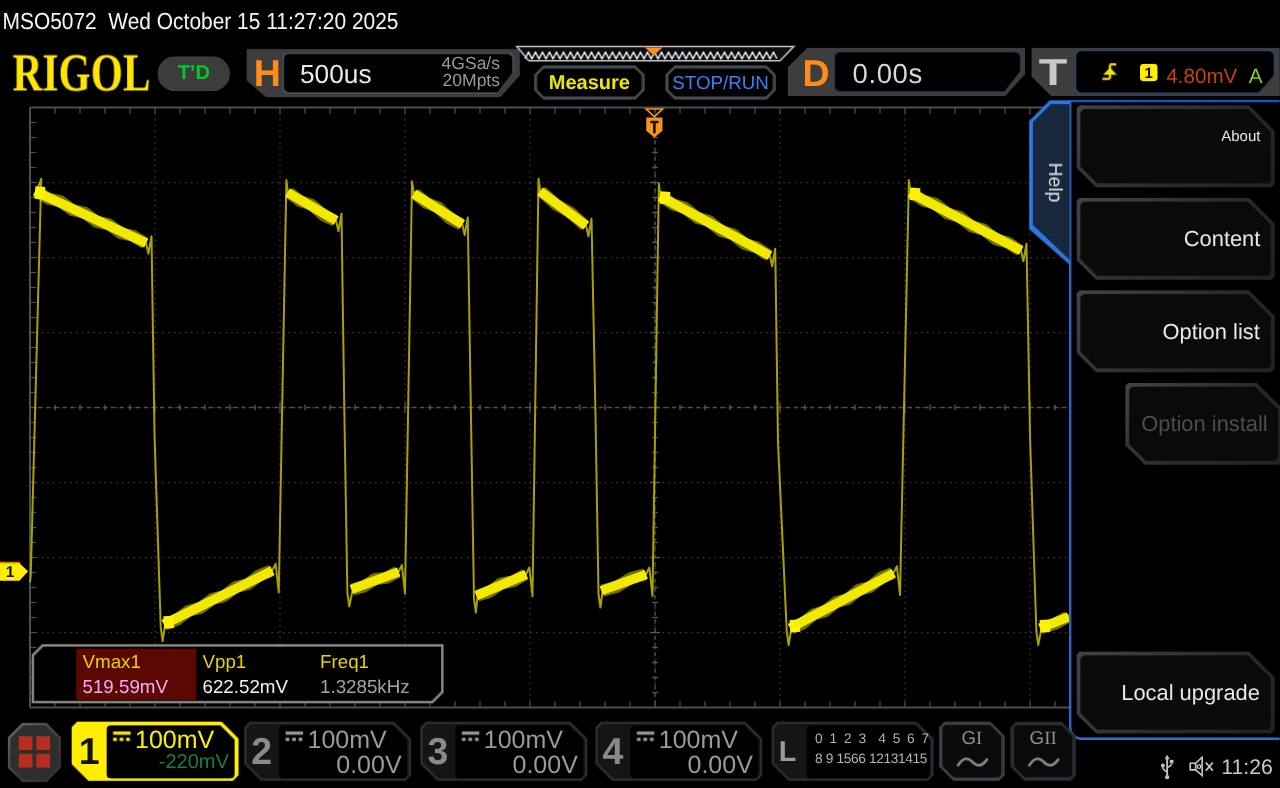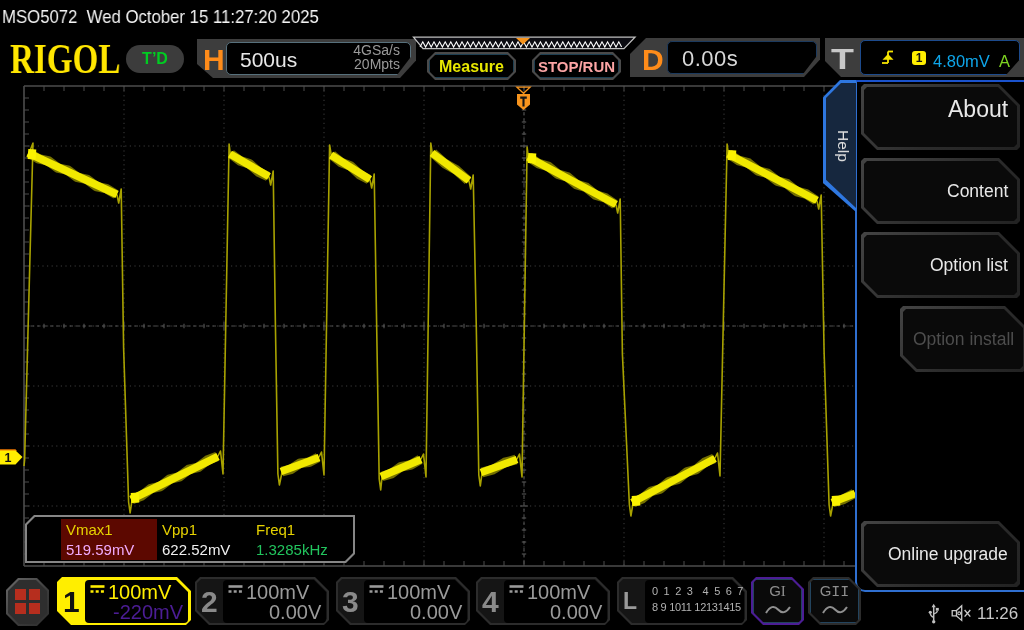--- a/index.html
+++ b/index.html
@@ -22,39 +22,39 @@
 <svg class="a" style="left:410px;top:36px" width="236" height="16" viewBox="0 0 236 16">
   <path d="M3.5 1.2 L225 1.2 L214 12.6 L13 12.6 Z" fill="#0c0c12" stroke="#c0c0c0" stroke-width="1.3"></path>
   <path d="M10.0 11L12.8 5.8 L15.6 11L18.4 5.8 L21.2 11L24.0 5.8 L26.8 11L29.6 5.8 L32.4 11L35.2 5.8 L38.0 11L40.8 5.8 L43.6 11L46.4 5.8 L49.2 11L52.0 5.8 L54.8 11L57.6 5.8 L60.4 11L63.2 5.8 L66.0 11L68.8 5.8 L71.6 11L74.4 5.8 L77.2 11L80.0 5.8 L82.8 11L85.6 5.8 L88.4 11L91.2 5.8 L94.0 11L96.8 5.8 L99.6 11L102.4 5.8 L105.2 11L108.0 5.8 L110.8 11L113.6 5.8 L116.4 11L119.2 5.8 L122.0 11L124.8 5.8 L127.6 11L130.4 5.8 L133.2 11L136.0 5.8 L138.8 11L141.6 5.8 L144.4 11L147.2 5.8 L150.0 11L152.8 5.8 L155.6 11L158.4 5.8 L161.2 11L164.0 5.8 L166.8 11L169.6 5.8 L172.4 11L175.2 5.8 L178.0 11L180.8 5.8 L183.6 11L186.4 5.8 L189.2 11L192.0 5.8 L194.8 11L197.6 5.8 L200.4 11L203.2 5.8 L206.0 11L208.8 5.8 L211.6 11" stroke="#fff" stroke-width="1.1" fill="none"></path>
   <polygon points="106,2 120,2 113,8.5" fill="#f7941d"></polygon>
 </svg>
 
 <div class="a" style="left:427px;top:52px;width:89px;height:28px;background:#4a4a4a;clip-path:polygon(8px 0,calc(100% - 8px) 0,100% 8px,100% calc(100% - 8px),calc(100% - 8px) 100%,8px 100%,0 calc(100% - 8px),0 8px)">
   <div class="a" style="left:2px;top:2px;right:2px;bottom:2px;background:#000;border:1.5px solid #1d3f52;clip-path:polygon(7px 0,calc(100% - 7px) 0,100% 7px,100% calc(100% - 7px),calc(100% - 7px) 100%,7px 100%,0 calc(100% - 7px),0 7px);text-align:center;line-height:24px;font-size:16px;font-weight:bold;color:#e8e800">Measure</div>
 </div>
 <div class="a" style="left:532px;top:52px;width:89px;height:28px;background:#4a4a4a;clip-path:polygon(8px 0,calc(100% - 8px) 0,100% 8px,100% calc(100% - 8px),calc(100% - 8px) 100%,8px 100%,0 calc(100% - 8px),0 8px)">
-  <div class="a" style="left:2px;top:2px;right:2px;bottom:2px;background:#000;border:1.5px solid #1d3f52;clip-path:polygon(7px 0,calc(100% - 7px) 0,100% 7px,100% calc(100% - 7px),calc(100% - 7px) 100%,7px 100%,0 calc(100% - 7px),0 7px);text-align:center;line-height:24px;font-size:15px;font-weight:bold;color:#fca5a5">STOP/RUN</div>
+  <div class="a" style="left:2px;top:2px;right:2px;bottom:2px;background:#000;border:1.5px solid #1d3f52;clip-path:polygon(7px 0,calc(100% - 7px) 0,100% 7px,100% calc(100% - 7px),calc(100% - 7px) 100%,7px 100%,0 calc(100% - 7px),0 7px);text-align:center;line-height:24px;font-size:15px;font-weight:normal;color:#3b82f6">STOP/RUN</div>
 </div>
 
 <div class="a" style="left:630px;top:38px;width:190px;height:39px;background:#3d3d3d;clip-path:polygon(16px 0,100% 0,100% 55%,calc(100% - 16px) 100%,0 100%,0 16px)"></div>
 <div class="a" style="left:642px;top:43px;font-size:30px;font-weight:bold;color:#ff8c1a">D</div>
 <div class="a" style="left:667px;top:41px;width:150px;height:33px;background:#000;border:1.5px solid #1c3a5e;border-radius:5px;clip-path:polygon(0 0,100% 0,100% 45%,calc(100% - 14px) 100%,0 100%)"></div>
 <div class="a" style="left:682px;top:46px;font-size:22px;color:#d8d8d8;letter-spacing:0.5px">0.00s</div>
 
 <div class="a" style="left:825px;top:38px;width:199px;height:39px;background:#3d3d3d;clip-path:polygon(0 0,100% 0,100% 100%,16px 100%,0 calc(100% - 16px))"></div>
 <div class="a" style="left:831px;top:42px;font-size:30px;font-weight:bold;color:#c8c8c8;transform:scaleX(1.25);transform-origin:top left">T</div>
 <div class="a" style="left:860px;top:40px;width:160px;height:35px;background:#000;border:1.8px solid #1c4a8c;border-radius:5px;clip-path:polygon(0 0,100% 0,100% 55%,calc(100% - 14px) 100%,0 100%)"></div>
 <svg class="a" style="left:881px;top:49px" width="14" height="16" viewBox="0 0 14 16">
   <path d="M7 2.5 L12 2.5" stroke="#f5e400" stroke-width="1.8" fill="none"></path>
   <path d="M7 2.5 L7 14" stroke="#f5e400" stroke-width="1.8" fill="none"></path>
   <polygon points="7,5 1.5,10.8 12.5,10.8" fill="#f5e400"></polygon>
   <path d="M1 14 L7 14" stroke="#f5e400" stroke-width="1.8"></path>
 </svg>
 <div class="a" style="left:912px;top:51px;width:14px;height:14px;background:#ffee00;border-radius:3px;text-align:center;line-height:14px;font-size:12px;font-weight:bold;color:#111">1</div>
-<div class="a" style="left:933px;top:51.5px;font-size:16.5px;color:#0ea5e9">4.80mV</div>
+<div class="a" style="left:933px;top:51.5px;font-size:16.5px;color:#c2410c">4.80mV</div>
 <div class="a" style="left:999px;top:51.5px;font-size:16.5px;color:#7ed321">A</div>
 
 <svg class="a" style="left:0;top:80px" width="860" height="500" viewBox="0 0 860 500">
 <line x1="124" y1="6" x2="124" y2="486" stroke="#3d3d3d" stroke-width="1" stroke-dasharray="1.2 3.4"></line>
 <line x1="224" y1="6" x2="224" y2="486" stroke="#3d3d3d" stroke-width="1" stroke-dasharray="1.2 3.4"></line>
 <line x1="324" y1="6" x2="324" y2="486" stroke="#3d3d3d" stroke-width="1" stroke-dasharray="1.2 3.4"></line>
 <line x1="424" y1="6" x2="424" y2="486" stroke="#3d3d3d" stroke-width="1" stroke-dasharray="1.2 3.4"></line>
 <line x1="524" y1="6" x2="524" y2="486" stroke="#3d3d3d" stroke-width="1" stroke-dasharray="1.2 3.4"></line>
 <line x1="624" y1="6" x2="624" y2="486" stroke="#3d3d3d" stroke-width="1" stroke-dasharray="1.2 3.4"></line>
 <line x1="724" y1="6" x2="724" y2="486" stroke="#3d3d3d" stroke-width="1" stroke-dasharray="1.2 3.4"></line>
@@ -316,67 +316,67 @@
 
 <div class="a" style="left:25px;top:515px;width:330px;height:48px;background:#868686;clip-path:polygon(9px 0,100% 0,100% calc(100% - 9px),calc(100% - 9px) 100%,0 100%,0 9px)">
   <div class="a" style="left:2px;top:2px;right:2px;bottom:2px;background:#000;clip-path:polygon(8px 0,100% 0,100% calc(100% - 8px),calc(100% - 8px) 100%,0 100%,0 8px)"></div>
 </div>
 <div class="a" style="left:61px;top:519px;width:96px;height:41px;background:#5c0800"></div>
 <div class="a" style="left:66px;top:521px;font-size:15px;color:#e6d200">Vmax1</div>
 <div class="a" style="left:66px;top:541px;font-size:15px;color:#f0abfc">519.59mV</div>
 <div class="a" style="left:162px;top:521px;font-size:15px;color:#e6d200">Vpp1</div>
 <div class="a" style="left:162px;top:541px;font-size:15px;color:#f0f0f0">622.52mV</div>
 <div class="a" style="left:256px;top:521px;font-size:15px;color:#e6d200">Freq1</div>
-<div class="a" style="left:256px;top:541px;font-size:15px;color:#22c55e">1.3285kHz</div>
+<div class="a" style="left:256px;top:541px;font-size:15px;color:#a3a3a3">1.3285kHz</div>
 
 <div class="a" style="left:855px;top:80px;width:169px;height:512px;background:#000;border-left:2.5px solid #2f6fd0;border-top:2px solid #1a52cc;border-bottom:2.5px solid #2f6fd0;border-bottom-left-radius:10px"></div>
 
 <div class="a" style="left:823px;top:80px;width:33px;height:132px;background:#2e77e0;clip-path:polygon(17px 0,100% 0,100% 100%,0 78%,0 13%)">
   <div class="a" style="left:2.5px;top:2.5px;right:0;bottom:4px;background:#16273e;clip-path:polygon(15px 0,100% 0,100% 100%,0 77%,0 12%)"></div>
 </div>
 <div class="a" style="left:823px;top:80px;width:33px;height:132px">
       <span style="position:absolute;left:20px;top:66px;transform:translate(-50%,-50%) rotate(90deg);white-space:nowrap;color:#e0e0e0;font-size:15.5px">Help</span>
     </div>
 <div class="a" style="left:861px;top:84px;width:159px;height:66px;background:linear-gradient(135deg,#444 0%,#2c2c2c 55%,#222 100%);clip-path:polygon(3px 0,calc(100% - 21px) 0,100% 21px,100% calc(100% - 3px),calc(100% - 3px) 100%,16px 100%,0 calc(100% - 16px),0 3px)">
   <div class="a" style="left:3px;top:3px;right:3px;bottom:3px;background:#0a0a0a;clip-path:polygon(3px 0,calc(100% - 19px) 0,100% 19px,100% calc(100% - 3px),calc(100% - 3px) 100%,14px 100%,0 calc(100% - 14px),0 3px)"></div>
-  <div class="a" style="right:12px;top:0;bottom:16px;display:flex;align-items:center;font-size:23px;color:#e8e8e8">About</div>
+  <div class="a" style="right:12px;top:0;bottom:16px;display:flex;align-items:center;font-size:12px;color:#e8e8e8">About</div>
 </div>
 <div class="a" style="left:861px;top:158px;width:159px;height:66px;background:linear-gradient(135deg,#444 0%,#2c2c2c 55%,#222 100%);clip-path:polygon(3px 0,calc(100% - 21px) 0,100% 21px,100% calc(100% - 3px),calc(100% - 3px) 100%,16px 100%,0 calc(100% - 16px),0 3px)">
   <div class="a" style="left:3px;top:3px;right:3px;bottom:3px;background:#0a0a0a;clip-path:polygon(3px 0,calc(100% - 19px) 0,100% 19px,100% calc(100% - 3px),calc(100% - 3px) 100%,14px 100%,0 calc(100% - 14px),0 3px)"></div>
   <div class="a" style="right:12px;top:0;bottom:0;display:flex;align-items:center;font-size:17.5px;color:#e8e8e8">Content</div>
 </div>
 <div class="a" style="left:861px;top:232px;width:159px;height:66px;background:linear-gradient(135deg,#444 0%,#2c2c2c 55%,#222 100%);clip-path:polygon(3px 0,calc(100% - 21px) 0,100% 21px,100% calc(100% - 3px),calc(100% - 3px) 100%,16px 100%,0 calc(100% - 16px),0 3px)">
   <div class="a" style="left:3px;top:3px;right:3px;bottom:3px;background:#0a0a0a;clip-path:polygon(3px 0,calc(100% - 19px) 0,100% 19px,100% calc(100% - 3px),calc(100% - 3px) 100%,14px 100%,0 calc(100% - 14px),0 3px)"></div>
   <div class="a" style="right:12px;top:0;bottom:0;display:flex;align-items:center;font-size:17.5px;color:#e8e8e8">Option list</div>
 </div>
 <div class="a" style="left:900px;top:306px;width:126px;height:66px;background:linear-gradient(135deg,#444 0%,#2c2c2c 55%,#222 100%);clip-path:polygon(3px 0,calc(100% - 21px) 0,100% 21px,100% calc(100% - 3px),calc(100% - 3px) 100%,16px 100%,0 calc(100% - 16px),0 3px)">
   <div class="a" style="left:3px;top:3px;right:3px;bottom:3px;background:#0a0a0a;clip-path:polygon(3px 0,calc(100% - 19px) 0,100% 19px,100% calc(100% - 3px),calc(100% - 3px) 100%,14px 100%,0 calc(100% - 14px),0 3px)"></div>
   <div class="a" style="right:12px;top:0;bottom:0;display:flex;align-items:center;font-size:17.5px;color:#4d4d4d">Option install</div>
 </div>
 <div class="a" style="left:861px;top:521px;width:159px;height:66px;background:linear-gradient(135deg,#444 0%,#2c2c2c 55%,#222 100%);clip-path:polygon(3px 0,calc(100% - 21px) 0,100% 21px,100% calc(100% - 3px),calc(100% - 3px) 100%,16px 100%,0 calc(100% - 16px),0 3px)">
   <div class="a" style="left:3px;top:3px;right:3px;bottom:3px;background:#0a0a0a;clip-path:polygon(3px 0,calc(100% - 19px) 0,100% 19px,100% calc(100% - 3px),calc(100% - 3px) 100%,14px 100%,0 calc(100% - 14px),0 3px)"></div>
-  <div class="a" style="right:12px;top:0;bottom:0;display:flex;align-items:center;font-size:17.5px;color:#e8e8e8">Online upgrade</div>
+  <div class="a" style="right:12px;top:0;bottom:0;display:flex;align-items:center;font-size:17.5px;color:#e8e8e8">Local upgrade</div>
 </div>
 
 <div class="a" style="left:6px;top:578px;width:43px;height:48px;background:linear-gradient(135deg,#6a6a6a,#3a3a3a 60%,#2e2e2e);clip-path:polygon(12px 0,calc(100% - 12px) 0,100% 12px,100% calc(100% - 12px),calc(100% - 12px) 100%,12px 100%,0 calc(100% - 12px),0 12px)">
   <div class="a" style="left:2px;top:2px;right:2px;bottom:2px;background:#2e2e2e;clip-path:polygon(11px 0,calc(100% - 11px) 0,100% 11px,100% calc(100% - 11px),calc(100% - 11px) 100%,11px 100%,0 calc(100% - 11px),0 11px)"></div>
   <div class="a" style="left:9px;top:11px;width:11px;height:11px;background:#b62e1e"></div>
   <div class="a" style="left:23px;top:11px;width:11px;height:11px;background:#b62e1e"></div>
   <div class="a" style="left:9px;top:25px;width:11px;height:11px;background:#b62e1e"></div>
   <div class="a" style="left:23px;top:25px;width:11px;height:11px;background:#b62e1e"></div>
 </div>
 <div class="a" style="left:57px;top:577px;width:134px;height:48px;background:#ffee00;clip-path:polygon(5px 0,calc(100% - 14px) 0,100% 14px,100% calc(100% - 5px),calc(100% - 5px) 100%,14px 100%,0 calc(100% - 14px),0 5px)">
       <div class="a" style="left:28px;top:2.5px;width:103px;height:43px;background:#000;border-radius:4px;clip-path:polygon(0 0,calc(100% - 12px) 0,100% 12px,100% 100%,0 100%)"></div>
   <div class="a" style="left:6px;top:8px;font-size:30px;font-weight:bold;color:#111">1</div>
   <svg class="a" style="left:33px;top:585px;position:absolute;left:33px;top:8px" width="15" height="9" viewBox="0 0 15 9">
     <path d="M0.5 1.5 L14.5 1.5" stroke="#ffee00" stroke-width="2.6"></path>
     <path d="M0.5 6.5 L14.5 6.5" stroke="#ffee00" stroke-width="2.6" stroke-dasharray="3 2.2"></path>
   </svg>
   <div class="a" style="left:51px;top:4px;font-size:20px;color:#ffee00">100mV</div>
-  <div class="a" style="right:8px;top:24px;font-size:20px;color:#4c1d95">-220mV</div>
+  <div class="a" style="right:8px;top:24px;font-size:16px;color:#15803d">-220mV</div>
 </div>
 <div class="a" style="left:195px;top:577px;width:134px;height:48px;background:#2c2c2c;clip-path:polygon(5px 0,calc(100% - 14px) 0,100% 14px,100% calc(100% - 5px),calc(100% - 5px) 100%,14px 100%,0 calc(100% - 14px),0 5px)">
       <div class="a" style="left:2px;top:2px;right:2px;bottom:2px;background:#151515;clip-path:polygon(4px 0,calc(100% - 13px) 0,100% 13px,100% calc(100% - 4px),calc(100% - 4px) 100%,13px 100%,0 calc(100% - 13px),0 4px)"></div>
       <div class="a" style="left:28px;top:2.5px;width:103px;height:43px;background:#000;border-radius:4px;clip-path:polygon(0 0,calc(100% - 12px) 0,100% 12px,100% 100%,0 100%)"></div>
   <div class="a" style="left:6px;top:8px;font-size:30px;font-weight:bold;color:#8a8a8a">2</div>
   <svg class="a" style="left:33px;top:585px;position:absolute;left:33px;top:8px" width="15" height="9" viewBox="0 0 15 9">
     <path d="M0.5 1.5 L14.5 1.5" stroke="#9a9a9a" stroke-width="2.6"></path>
     <path d="M0.5 6.5 L14.5 6.5" stroke="#9a9a9a" stroke-width="2.6" stroke-dasharray="3 2.2"></path>
   </svg>
   <div class="a" style="left:51px;top:4px;font-size:20px;color:#9a9a9a">100mV</div>
@@ -403,33 +403,33 @@
   </svg>
   <div class="a" style="left:51px;top:4px;font-size:20px;color:#9a9a9a">100mV</div>
   <div class="a" style="right:8px;top:24px;font-size:20px;color:#9a9a9a">0.00V</div>
 </div>
 
 <div class="a" style="left:617px;top:577px;width:130px;height:48px;background:#2c2c2c;clip-path:polygon(5px 0,calc(100% - 14px) 0,100% 14px,100% calc(100% - 5px),calc(100% - 5px) 100%,14px 100%,0 calc(100% - 14px),0 5px)">
   <div class="a" style="left:2px;top:2px;right:2px;bottom:2px;background:#151515;clip-path:polygon(4px 0,calc(100% - 13px) 0,100% 13px,100% calc(100% - 4px),calc(100% - 4px) 100%,13px 100%,0 calc(100% - 13px),0 4px)"></div>
   <div class="a" style="left:28px;top:2.5px;width:99px;height:43px;background:#000;border-radius:4px;clip-path:polygon(0 0,calc(100% - 12px) 0,100% 12px,100% 100%,0 100%)"></div>
   <div class="a" style="left:6px;top:11px;font-size:23px;font-weight:bold;color:#9a9a9a">L</div>
   <div class="a" style="left:35px;top:8px;width:95px;font-size:11px;color:#b2b2b2;letter-spacing:1.2px;white-space:nowrap">0 1 2 3&nbsp; 4 5 6 7</div>
-  <div class="a" style="left:35px;top:24px;width:95px;font-size:11px;color:#b2b2b2;letter-spacing:-0.3px;white-space:nowrap">8 9 1011 12131415</div>
-</div>
-
-<div class="a" style="left:751px;top:577px;width:53px;height:48px;background:#4c1d95;clip-path:polygon(5px 0,calc(100% - 12px) 0,100% 12px,100% calc(100% - 5px),calc(100% - 5px) 100%,12px 100%,0 calc(100% - 12px),0 5px)">
+  <div class="a" style="left:35px;top:24px;width:95px;font-size:11px;color:#b2b2b2;letter-spacing:-0.3px;white-space:nowrap">8 9 1566 12131415</div>
+</div>
+
+<div class="a" style="left:751px;top:577px;width:53px;height:48px;background:#404040;clip-path:polygon(5px 0,calc(100% - 12px) 0,100% 12px,100% calc(100% - 5px),calc(100% - 5px) 100%,12px 100%,0 calc(100% - 12px),0 5px)">
   <div class="a" style="left:2px;top:2px;right:2px;bottom:2px;background:#0a0a0a;border:1.5px solid #23445e;clip-path:polygon(4px 0,calc(100% - 11px) 0,100% 11px,100% calc(100% - 4px),calc(100% - 4px) 100%,11px 100%,0 calc(100% - 11px),0 4px)"></div>
   <div class="a" style="left:0;top:5px;width:100%;text-align:center;font-size:15px;color:#8e8e8e">G<span style="font-family:'Liberation Serif',serif">I</span></div>
   <svg class="a" style="left:14px;top:25px" width="26" height="15" viewBox="0 0 26 15">
         <path d="M1 11 Q7 1 13 7.5 Q19 14 25 5" stroke="#909090" stroke-width="2" fill="none"></path>
       </svg>
 </div>
 <div class="a" style="left:808px;top:577px;width:53px;height:48px;background:#2c2c2c;clip-path:polygon(5px 0,calc(100% - 12px) 0,100% 12px,100% calc(100% - 5px),calc(100% - 5px) 100%,12px 100%,0 calc(100% - 12px),0 5px)">
   <div class="a" style="left:2px;top:2px;right:2px;bottom:2px;background:#0a0a0a;border:1.5px solid #23445e;clip-path:polygon(4px 0,calc(100% - 11px) 0,100% 11px,100% calc(100% - 4px),calc(100% - 4px) 100%,11px 100%,0 calc(100% - 11px),0 4px)"></div>
-  <div class="a" style="left:0;top:5px;width:100%;text-align:center;font-size:15px;color:#8e8e8e">G<span style="font-family:Liberation Mono, monospace">II</span></div>
+  <div class="a" style="left:0;top:5px;width:100%;text-align:center;font-size:15px;color:#8e8e8e">G<span style="font-family:Liberation Serif, serif">II</span></div>
   <svg class="a" style="left:14px;top:25px" width="26" height="15" viewBox="0 0 26 15">
         <path d="M1 11 Q7 1 13 7.5 Q19 14 25 5" stroke="#909090" stroke-width="2" fill="none"></path>
       </svg>
 </div>
 
 <svg class="a" style="left:928px;top:603px" width="12" height="21" viewBox="0 0 12 21">
   <path d="M5.7 3 L5.7 17.5" stroke="#c0c0c0" stroke-width="1.5"></path>
   <path d="M5.7 0.8 L3.6 4.3 L7.8 4.3 Z" fill="#c0c0c0"></path>
   <path d="M5.7 14.5 C3.5 13.5 2.3 12.8 2.3 10.5" stroke="#c0c0c0" stroke-width="1.3" fill="none"></path>
   <circle cx="2.3" cy="9.3" r="1.6" fill="#c0c0c0"></circle>

